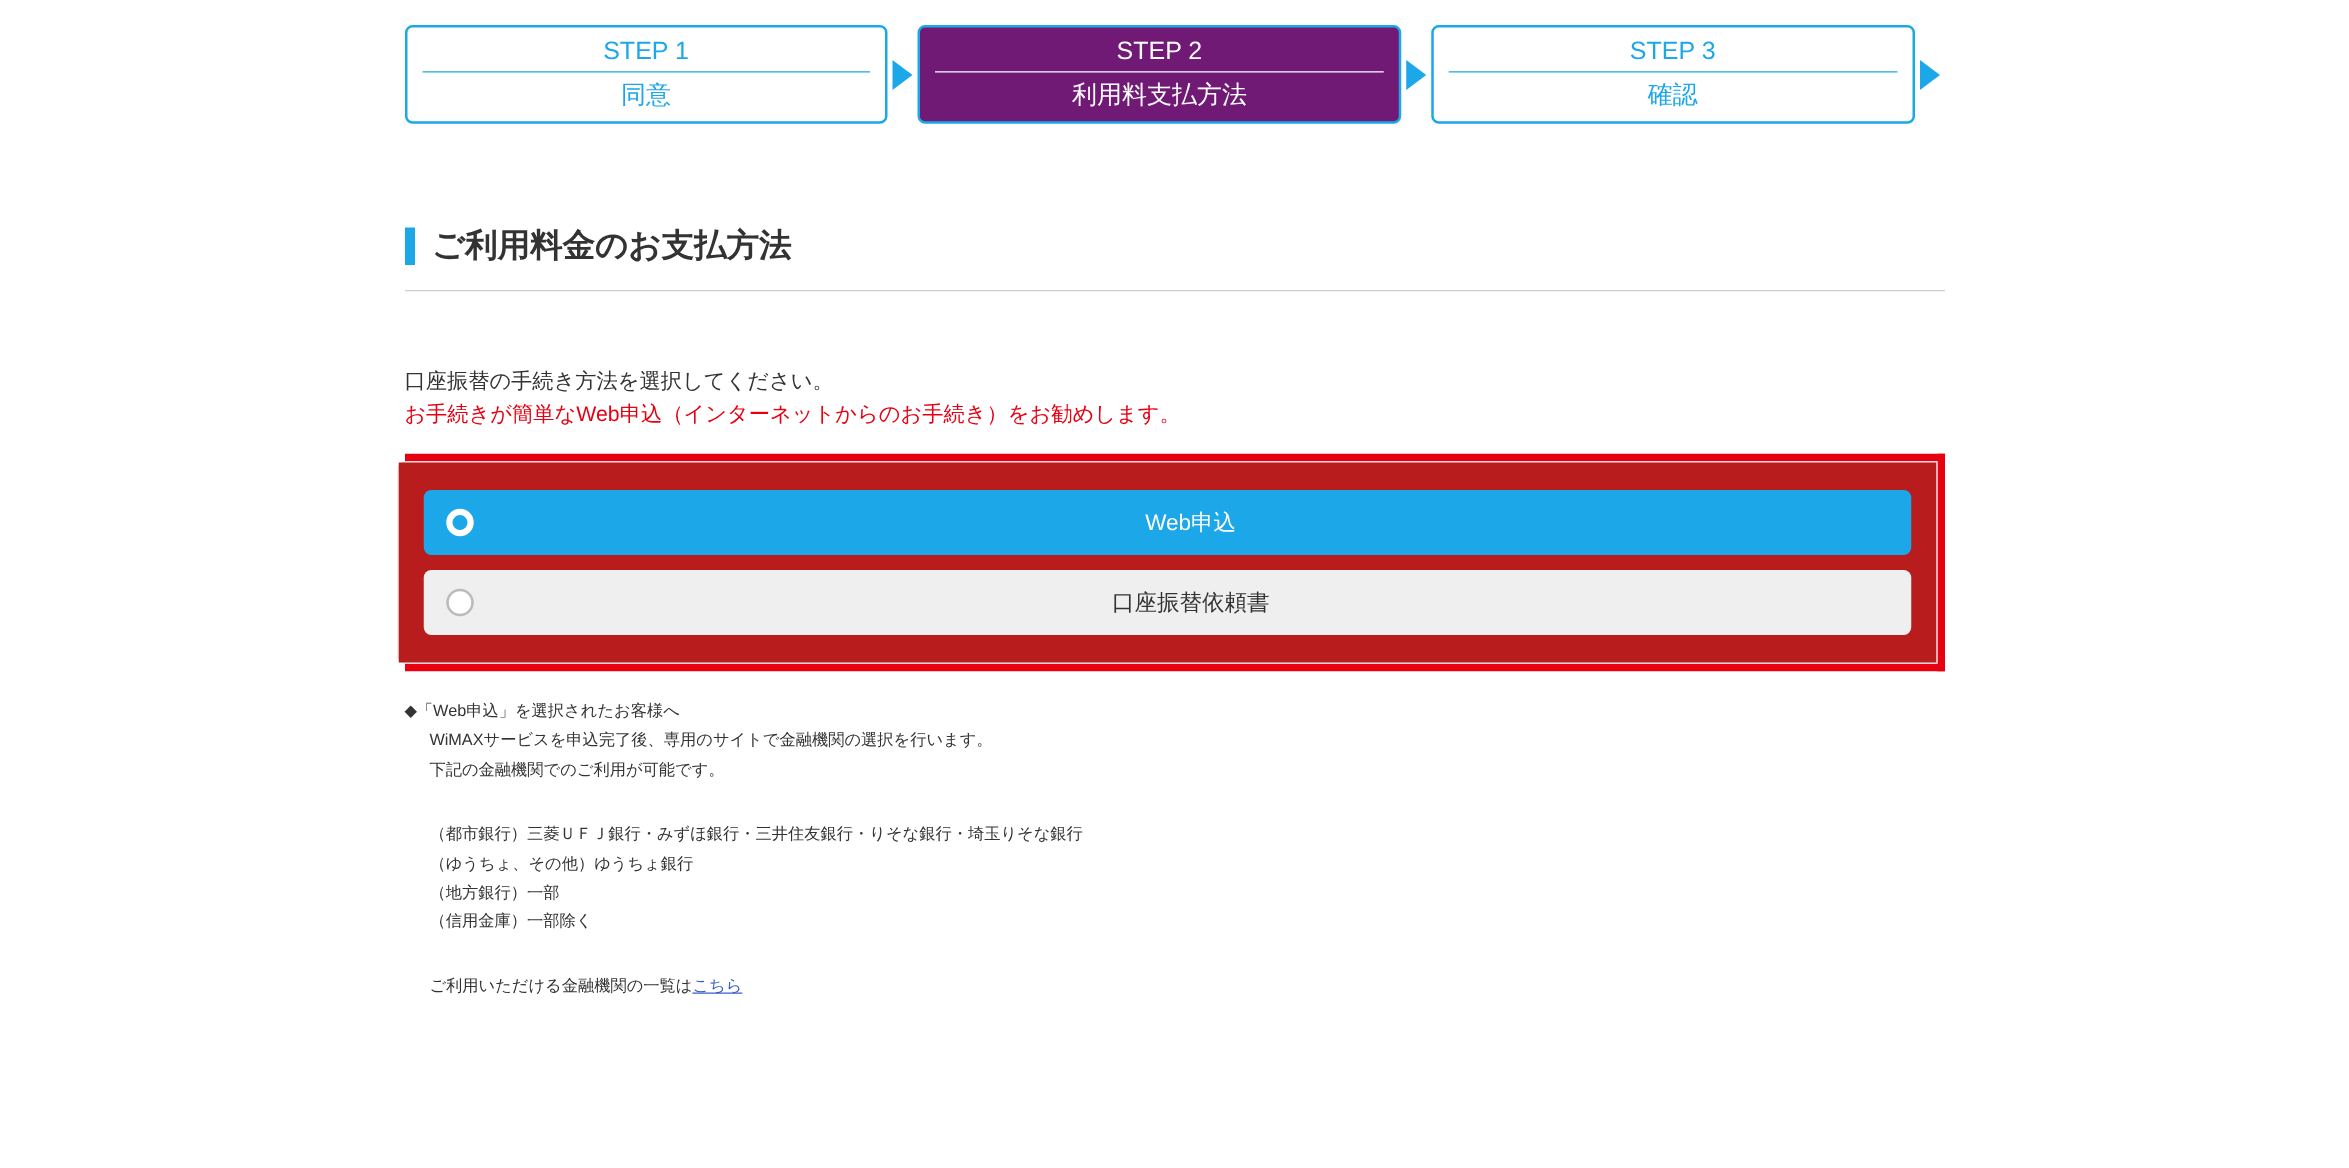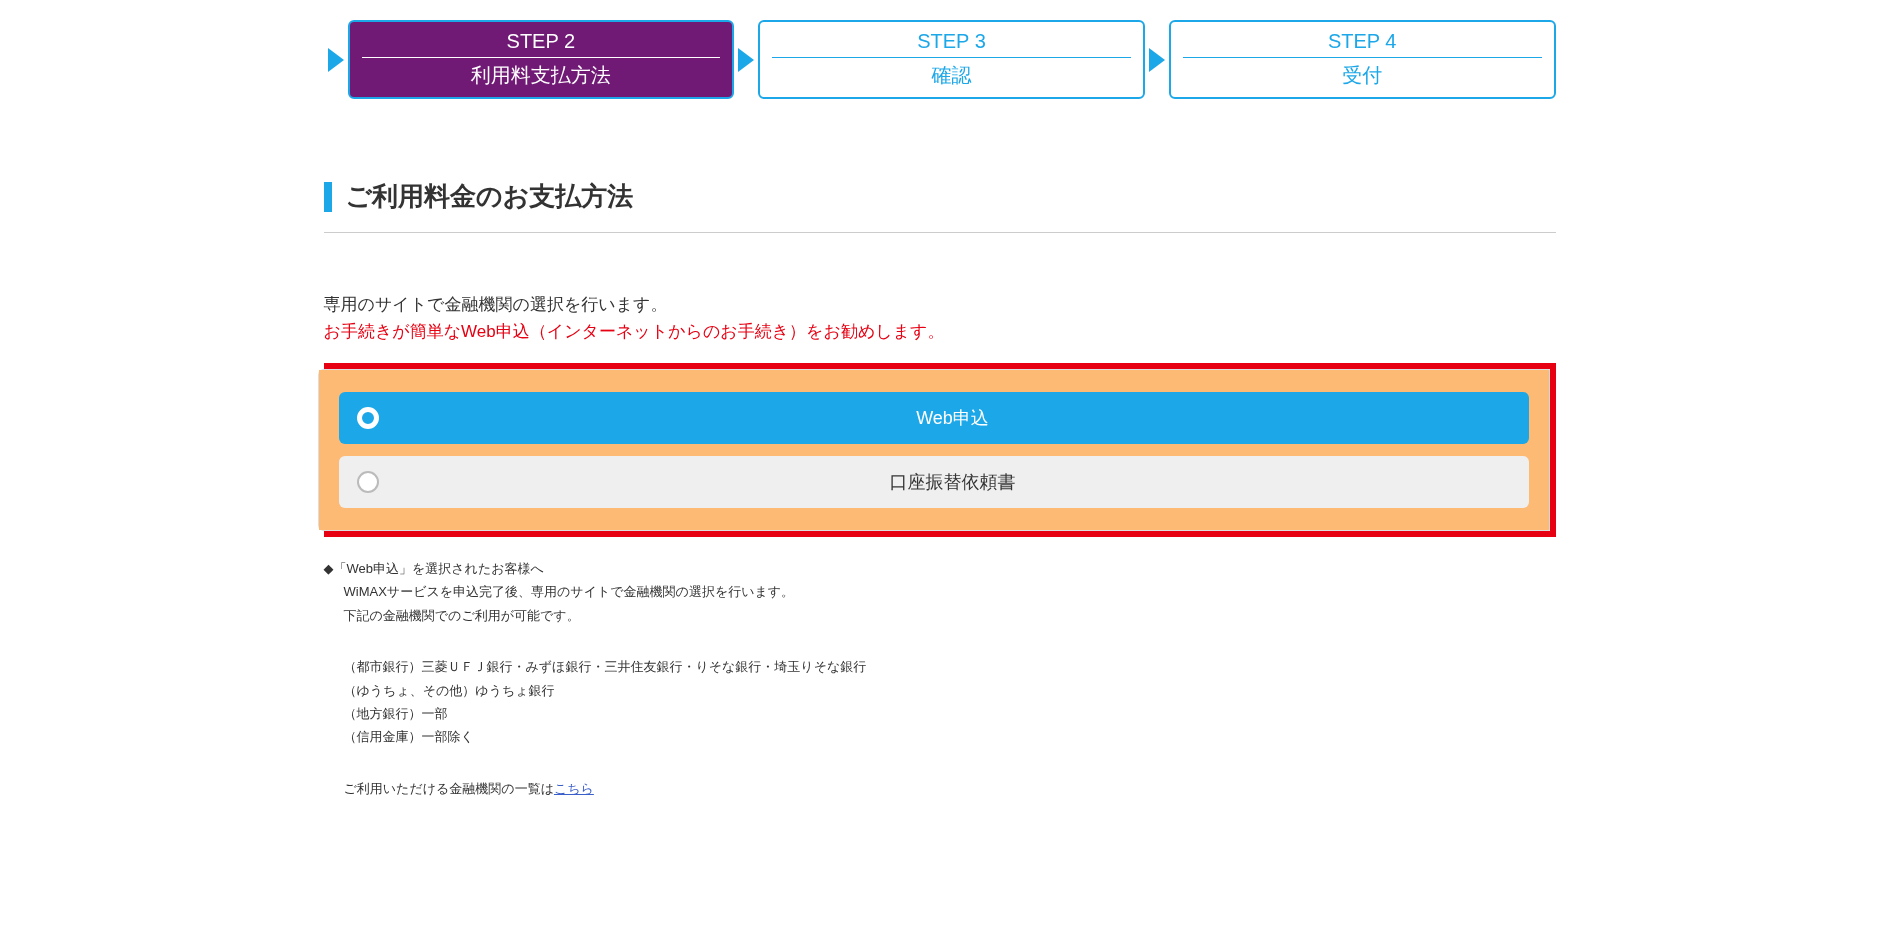--- a/index.html
+++ b/index.html
@@ -119,21 +119,21 @@
       color: #e4007f;
       font-size: 14px;
       padding: 2px 6px;
       margin-left: 10px;
       border-radius: 3px;
       background: #fff;
     }
     .form-input-cell {
       flex: 1;
       padding: 22px 20px;
-      background: #fdba74;
+      background: #b91c1c;
     }
     .radio-option {
       display: flex;
       align-items: center;
       border-radius: 6px;
       padding: 14px 18px;
       margin-bottom: 12px;
       cursor: pointer;
       font-size: 18px;
     }
@@ -181,42 +181,42 @@
       text-decoration: underline;
       cursor: pointer;
     }
   </style>
 </head>
 <body>
 
 <div class="container">
 
   <div class="steps">
+    <div class="step">
+      <div class="step-label">STEP 1</div>
+      <div class="step-sub">同意</div>
+    </div>
     <div class="step-arrow"></div>
     <div class="step active">
       <div class="step-label">STEP 2</div>
       <div class="step-sub">利用料支払方法</div>
     </div>
     <div class="step-arrow"></div>
     <div class="step">
       <div class="step-label">STEP 3</div>
       <div class="step-sub">確認</div>
     </div>
     <div class="step-arrow"></div>
-    <div class="step">
-      <div class="step-label">STEP 4</div>
-      <div class="step-sub">受付</div>
-    </div>
   </div>
 
   <h2 class="section-title">
     <span>ご利用料金のお支払方法</span>
   </h2>
 
-  <p class="instruction">専用のサイトで金融機関の選択を行います。</p>
+  <p class="instruction">口座振替の手続き方法を選択してください。</p>
   <p class="recommend">お手続きが簡単なWeb申込（インターネットからのお手続き）をお勧めします。</p>
 
   <div class="form-row-wrapper">
     <div class="form-row">
       <div class="form-input-cell">
         <div class="radio-option selected">
           <span class="radio-circle"></span>
           <span class="radio-text">Web申込</span>
         </div>
         <div class="radio-option unselected">

